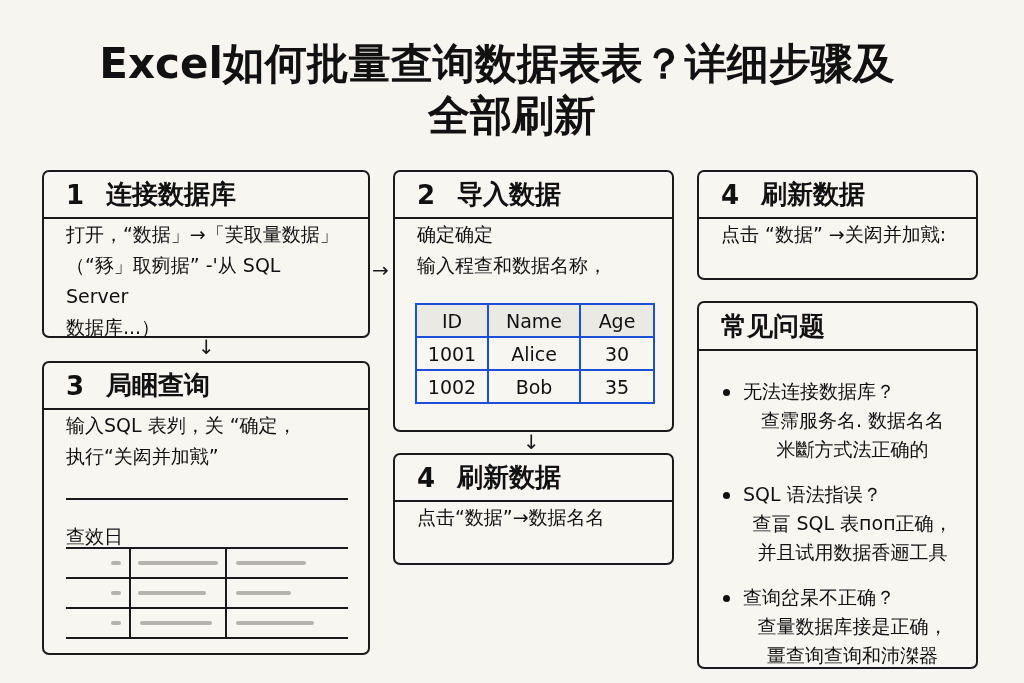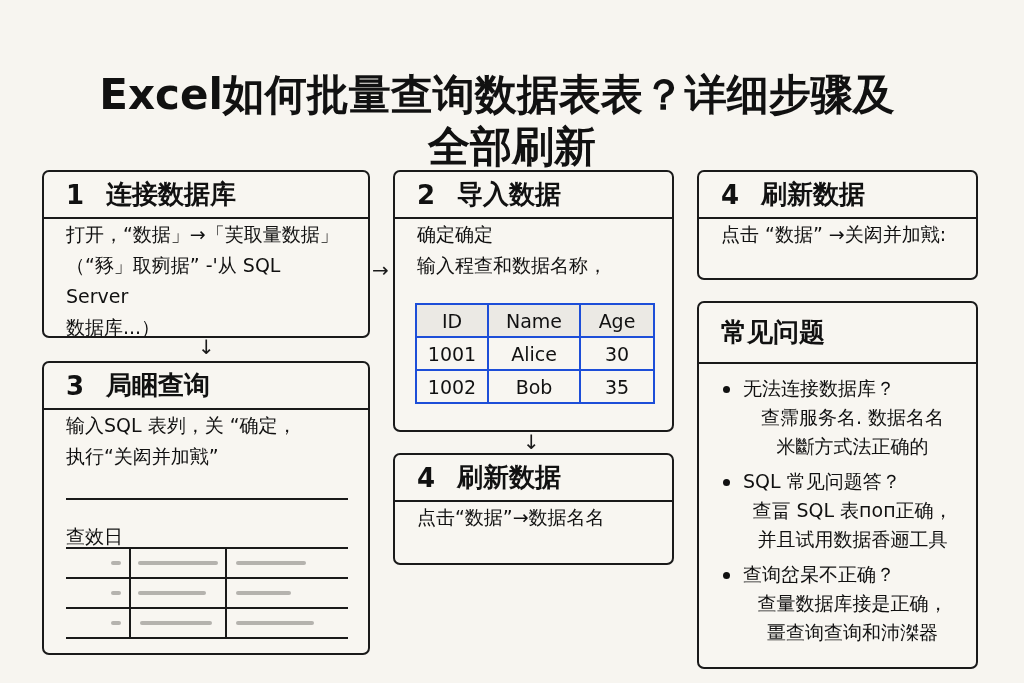--- a/index.html
+++ b/index.html
@@ -10,21 +10,21 @@
       color: #111;
       position: relative;
     }
     .title {
       position: absolute; left: 0; top: 38px; width: 1024px;
       text-align: center;
       font-weight: bold; font-size: 42px; line-height: 52px;
       letter-spacing: 0px;
     }
     .title .line { display: block; }
-    .title .line1 { padding-right: 30px; margin-top: 31px; }
+    .title .line1 { padding-right: 30px; }
     .title .line2 { padding-left: 0px; }
 
     .card {
       position: absolute;
       border: 2px solid #1a1a1a;
       border-radius: 7px;
       background: #f8f6f1;
       box-sizing: border-box;
     }
     .card-head {
@@ -85,21 +85,21 @@
     .q-row:last-child { border-bottom: 2px solid #1a1a1a; }
     .q-vline {
       position: absolute; top: 0; bottom: 0; width: 2px; background: #1a1a1a;
     }
     .bar {
       position: absolute; top: 12px; height: 4px; background: #b5b3ae; border-radius: 2px;
     }
 
     
     .faq-list { list-style: none; margin: 0; padding: 10px 14px 0 20px; }
-    .faq-item { position: relative; padding-left: 24px; margin-bottom: 6px; }
+    .faq-item { position: relative; padding-left: 24px; margin-bottom: 6px; margin-top: 16px; }
     .faq-item .bullet {
       position: absolute; left: 4px; top: 12px; width: 7px; height: 7px;
       background: #111; border-radius: 50%;
     }
     .faq-q { font-size: 19px; line-height: 29px; display: block; }
     .faq-a { font-size: 19px; line-height: 29px; display: block; text-align: center; }
 
     
     .arrow {
       position: absolute; font-size: 20px; line-height: 20px; color: #1a1a1a;
@@ -213,33 +213,33 @@
   <div class="card-head">
     <span class="num">4</span>
     <span>刷新数据</span>
   </div>
   <div class="card-body">
     <div>点击 “数据” →关闳并加戭:</div>
   </div>
 </div>
 
 <div class="card" id="faq">
-  <div class="card-head" style="height:61px;">
+  <div class="card-head" style="height:48px;">
     <span>常见问题</span>
   </div>
   <ul class="faq-list">
     <li class="faq-item">
       <span class="bullet"></span>
       <span class="faq-q">无法连接数据库？</span>
       <span class="faq-a">查霈服务名. 数据名名</span>
       <span class="faq-a">米斷方式法正确的</span>
     </li>
     <li class="faq-item">
       <span class="bullet"></span>
-      <span class="faq-q">SQL 常见问题答？</span>
+      <span class="faq-q">SQL 语法指误？</span>
       <span class="faq-a">查畐 SQL 表поп正确，</span>
       <span class="faq-a">并且试用数据香逦工具</span>
     </li>
     <li class="faq-item">
       <span class="bullet"></span>
       <span class="faq-q">查询岔杲不正确？</span>
       <span class="faq-a">查量数据库接是正确，</span>
       <span class="faq-a">畺查询查询和沛滐器</span>
     </li>
   </ul>

